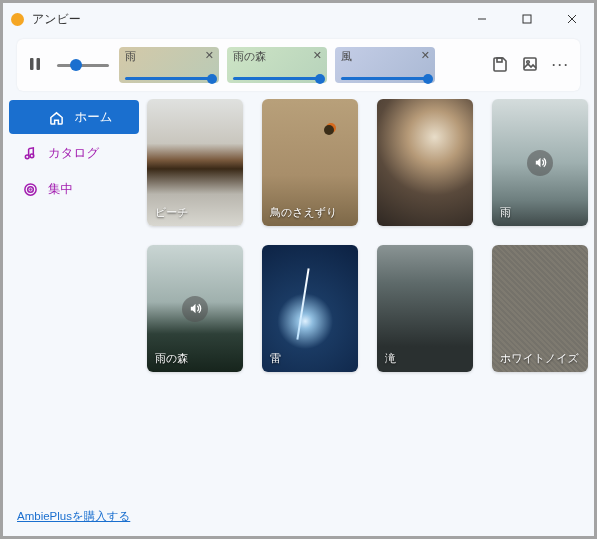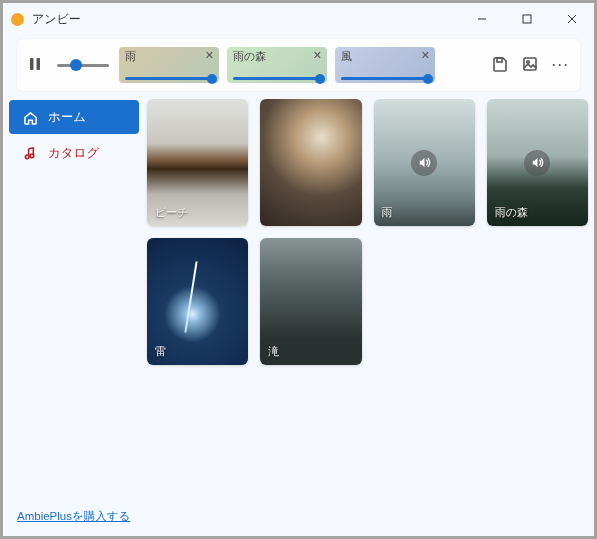--- a/index.html
+++ b/index.html
@@ -21,27 +21,27 @@
 .chip .bar{height:3px;background:#1a6fcf;border-radius:2px;position:relative;margin-bottom:1px;}
 .chip .bar .dot{position:absolute;right:-4px;top:-3.5px;width:10px;height:10px;border-radius:50%;background:#1a6fcf;}
 .chip1{background:linear-gradient(135deg,#d4c9a8,#b9cab6);}
 .chip2{background:linear-gradient(135deg,#cde4c5,#b7d3bb);}
 .chip3{background:linear-gradient(135deg,#c4cde6,#aab9d4);}
 .tool-icons{display:flex;gap:14px;align-items:center;color:#555;margin-left:4px;}
 .tool-icons svg{width:16px;height:16px;stroke:#555;fill:none;stroke-width:1.6;}
 .dots{letter-spacing:2px;font-weight:bold;color:#555;}
 .body{flex:1;display:flex;overflow:hidden;}
 .sidebar{width:142px;display:flex;flex-direction:column;padding-top:0px;}
-.nav-item{display:flex;align-items:center;gap:10px;height:34px;padding-left:14px;font-size:12.5px;color:#b91c1c;border-radius:4px;margin:1px 6px;}
-.nav-item.active{background:#1a6fcf;color:#fff;}
+.nav-item{display:flex;align-items:center;gap:10px;height:34px;padding-left:14px;font-size:12.5px;color:#a21caf;border-radius:4px;margin:1px 6px;}
+.nav-item.active{background:#1a6fcf;color:#fff;justify-content:center;}
 .nav-item svg{width:15px;height:15px;stroke:currentColor;fill:none;stroke-width:1.6;}
 .sidebar .spacer{flex:1;}
 .footer-link{font-size:11.5px;color:#1a6fcf;text-decoration:underline;padding:0 0 12px 14px;}
 .content{flex:1;overflow:auto;padding:0 6px 4px 2px;}
-.grid{display:grid;grid-template-columns:repeat(4,1fr);gap:12px;}
+.grid{display:grid;grid-template-columns:repeat(4,1fr);gap:19px;}
 .card{position:relative;border-radius:6px;overflow:hidden;height:127px;box-shadow:0 1px 3px rgba(0,0,0,0.15);}
 .card .bg{position:absolute;inset:0;}
 .card .title{position:absolute;left:8px;bottom:6px;font-size:11px;color:#fff;text-shadow:0 1px 2px rgba(0,0,0,0.7);}
 .card .vol-icon{position:absolute;top:50%;left:50%;transform:translate(-50%,-50%);width:26px;height:26px;border-radius:50%;background:rgba(80,80,80,0.55);display:flex;align-items:center;justify-content:center;}
 .card .vol-icon svg{width:15px;height:15px;fill:#fff;}
 
 .bg-beach{background:linear-gradient(#dfe1df 0%,#c9c6be 35%,#7a5a3e 48%,#3a2917 55%,#b9b6ae 75%,#d8d7d0 100%);}
 .bg-birds{background:linear-gradient(#b8a07a,#a88e6a 60%,#7d6848 100%);}
 .bg-city{background:linear-gradient(#5a5650,#413e39 70%,#2f2c27);}
 .bg-coffee{background:radial-gradient(circle at 60% 30%,#e8ddc9 0%,#b69a78 25%,#5a4a3c 55%,#2e2722 100%);}
@@ -143,29 +143,41 @@
       </div>
       <div class="nav-item">
         <svg viewBox="0 0 16 16">
             <path d="M6 3v8"></path>
             <circle cx="4.5" cy="11.5" r="2"></circle>
             <path d="M6 3l5-1v8"></path>
             <circle cx="9.5" cy="10.5" r="2"></circle>
           </svg>
         <span>カタログ</span>
       </div>
+      <div class="nav-item">
+        <svg viewBox="0 0 16 16">
+            <circle cx="8" cy="8" r="6"></circle>
+            <circle cx="8" cy="8" r="3"></circle>
+            <circle cx="8" cy="8" r="0.5" fill="currentColor"></circle>
+          </svg>
+        <span>集中</span>
+      </div>
       <div class="spacer"></div>
       <div class="footer-link">AmbiePlusを購入する</div>
     </div>
 
     <div class="content">
       <div class="grid" id="card-grid">
           <div class="card">
             <div class="bg bg-beach"></div>
             <div class="title">ビーチ</div>
+          </div>
+          <div class="card">
+            <div class="bg bg-birds"></div>
+            <div class="title">鳥のさえずり</div>
           </div>
           <div class="card">
             <div class="bg bg-coffee"></div>
           </div>
           <div class="card">
             <div class="bg bg-rain"></div>
             <div class="vol-icon">
               <svg viewBox="0 0 16 16">
                 <path d="M3 6h2l3-3v10l-3-3H3z"></path>
                 <path d="M10 5a4 4 0 0 1 0 6" fill="none" stroke="#fff" stroke-width="1.4"></path>
@@ -186,17 +198,21 @@
             <div class="title">雨の森</div>
           </div>
           <div class="card">
             <div class="bg bg-thunder"></div>
             <div class="title">雷</div>
           </div>
           <div class="card">
             <div class="bg bg-falls"></div>
             <div class="title">滝</div>
           </div>
+          <div class="card">
+            <div class="bg bg-white"></div>
+            <div class="title">ホワイトノイズ</div>
+          </div>
         </div>
     </div>
   </div>
 
 </div>
 
 </body></html>

